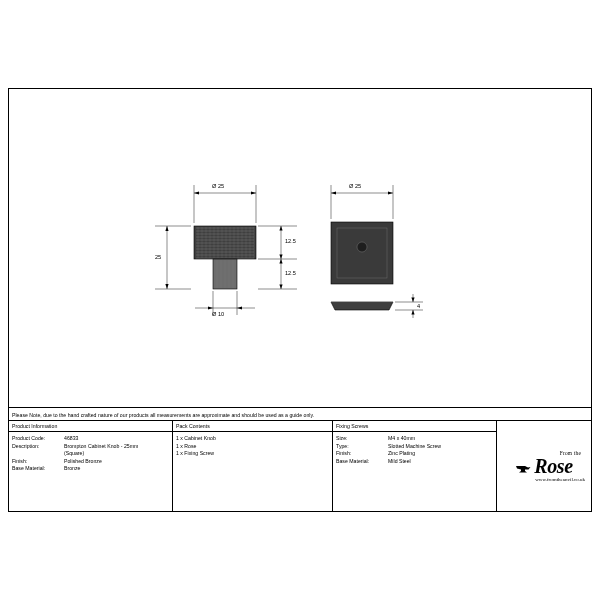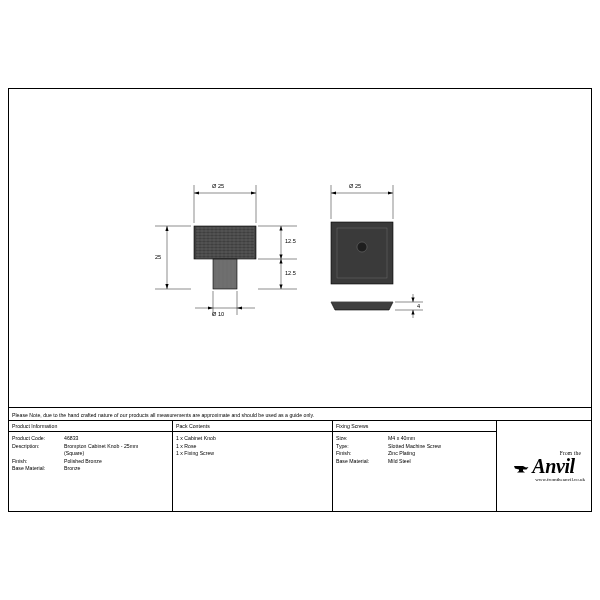--- a/index.html
+++ b/index.html
@@ -309,21 +309,21 @@
         </div>
       </div>
 
       <div class="col col-4">
         <div class="logo">
           <div class="logo-top">From the</div>
           <div class="logo-row">
             <svg class="anvil-mark" viewBox="0 0 32 18">
               <path d="M2 4 L20 4 L26 7 L31 6 L27 11 L20 11 L20 14 L24 17 L8 17 L12 14 L12 11 L4 9 Z" fill="#000"></path>
             </svg>
-            <div class="logo-word">Anvil</div>
+            <div class="logo-word">Rose</div>
           </div>
           <div class="logo-url">www.fromtheanvil.co.uk</div>
         </div>
       </div>
 
     </div>
   </div>
 </div>
 
 </body></html>

